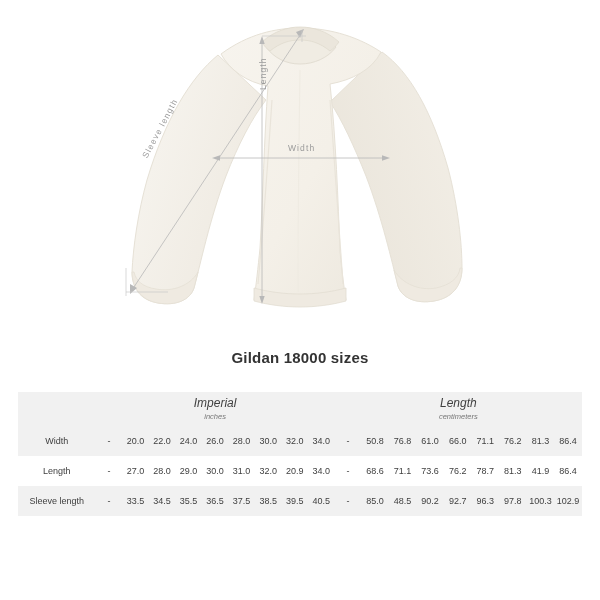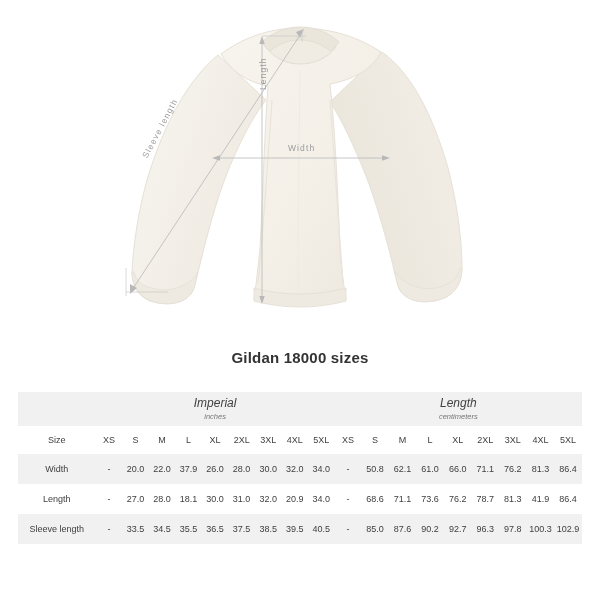--- a/index.html
+++ b/index.html
@@ -247,70 +247,49 @@
         <td colspan="9" class="sys-cell">
           <span>Imperial</span>
           <span class="sys-unit">inches</span>
         </td>
         <td colspan="9" class="sys-cell">
           <span>Length</span>
           <span class="sys-unit">centimeters</span>
         </td>
       </tr>
 
-      <tr class="row-head stripe">
-        <td class="rowlabel">Size</td>
-        <td>XS</td>
-        <td>S</td>
-        <td>M</td>
-        <td>L</td>
-        <td>XL</td>
-        <td>2XL</td>
-        <td>3XL</td>
-        <td>4XL</td>
-        <td>5XL</td>
-        <td>XS</td>
-        <td>S</td>
-        <td>M</td>
-        <td>L</td>
-        <td>XL</td>
-        <td>2XL</td>
-        <td>3XL</td>
-        <td>4XL</td>
-        <td>5XL</td>
-      </tr>
 
       <tr class="row-data band-light">
         <td class="rowlabel">Width</td>
         <td>-</td>
         <td>20.0</td>
         <td>22.0</td>
-        <td>37.9</td>
+        <td>24.0</td>
         <td>26.0</td>
         <td>28.0</td>
         <td>30.0</td>
         <td>32.0</td>
         <td>34.0</td>
         <td>-</td>
         <td>50.8</td>
-        <td>62.1</td>
+        <td>76.8</td>
         <td>61.0</td>
         <td>66.0</td>
         <td>71.1</td>
         <td>76.2</td>
         <td>81.3</td>
         <td>86.4</td>
       </tr>
 
       <tr class="row-data stripe">
         <td class="rowlabel">Length</td>
         <td>-</td>
         <td>27.0</td>
         <td>28.0</td>
-        <td>18.1</td>
+        <td>29.0</td>
         <td>30.0</td>
         <td>31.0</td>
         <td>32.0</td>
         <td>20.9</td>
         <td>34.0</td>
         <td>-</td>
         <td>68.6</td>
         <td>71.1</td>
         <td>73.6</td>
         <td>76.2</td>
@@ -326,21 +305,21 @@
         <td>33.5</td>
         <td>34.5</td>
         <td>35.5</td>
         <td>36.5</td>
         <td>37.5</td>
         <td>38.5</td>
         <td>39.5</td>
         <td>40.5</td>
         <td>-</td>
         <td>85.0</td>
-        <td>87.6</td>
+        <td>48.5</td>
         <td>90.2</td>
         <td>92.7</td>
         <td>96.3</td>
         <td>97.8</td>
         <td>100.3</td>
         <td>102.9</td>
       </tr>
     </tbody>
       </table>
   </div>

